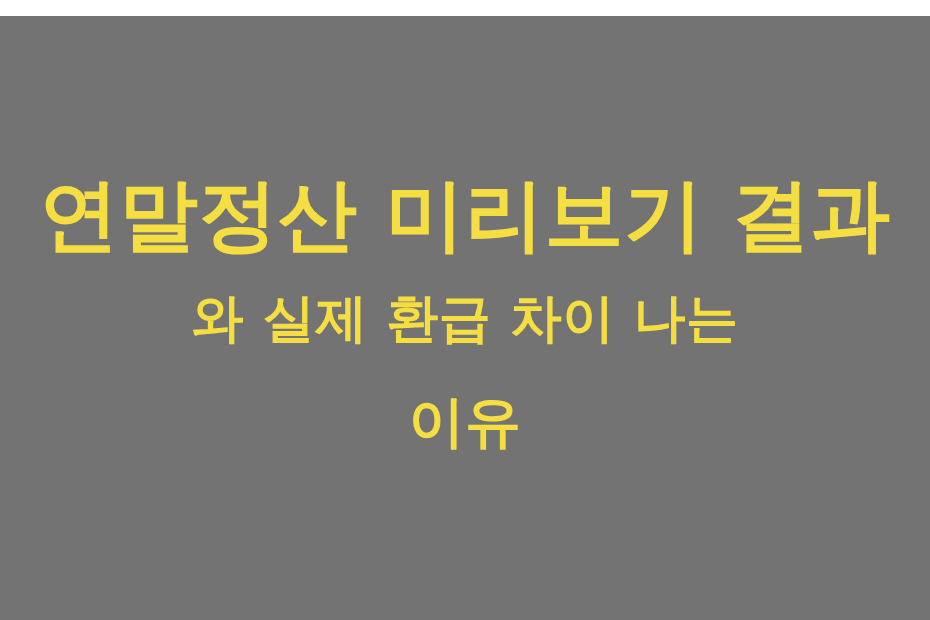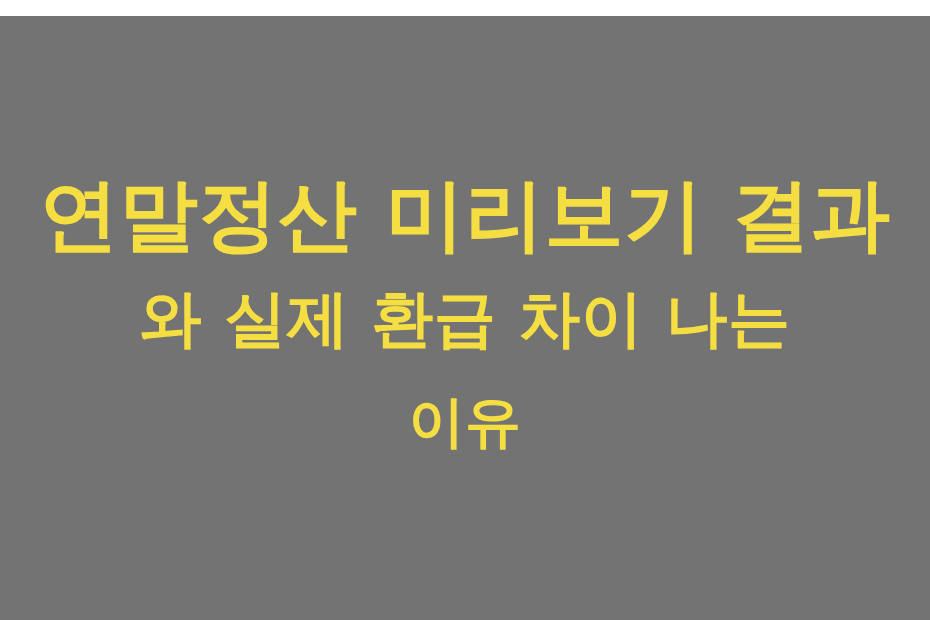--- a/index.html
+++ b/index.html
@@ -44,21 +44,21 @@
     font-family: "DejaVu Sans", "Liberation Sans", sans-serif;
     font-size: 80px;
     line-height: 104px;
     font-weight: 700;
     letter-spacing: 0.5px;
     white-space: nowrap;
     text-rendering: geometricPrecision;
   }
 
   .title-line-1 { font-size: 79px; }
-  .title-line-2 { font-size: 62px; }
+  .title-line-2 { font-size: 52px; }
   .title-line-3 { font-size: 56px; }
 </style>
 </head>
 <body>
 
 <div id="thumbnail-card" style="background: #737373; margin-top: 16px;">
 
   <div id="title-block">
 
     <span class="title-line title-line-1" style="color: rgb(245, 222, 66);">연말정산 미리보기 결과</span>

